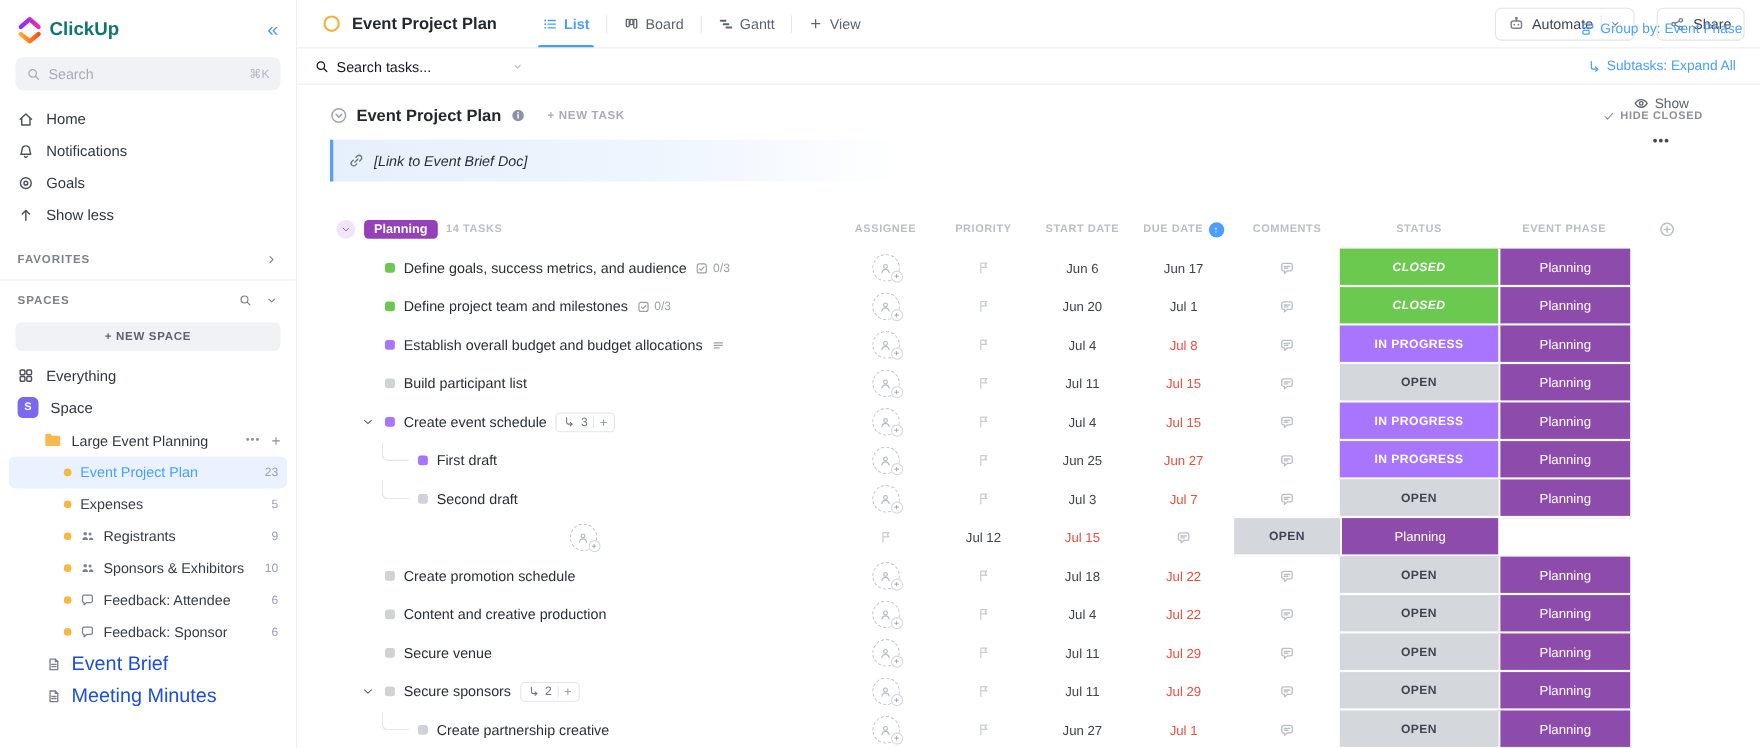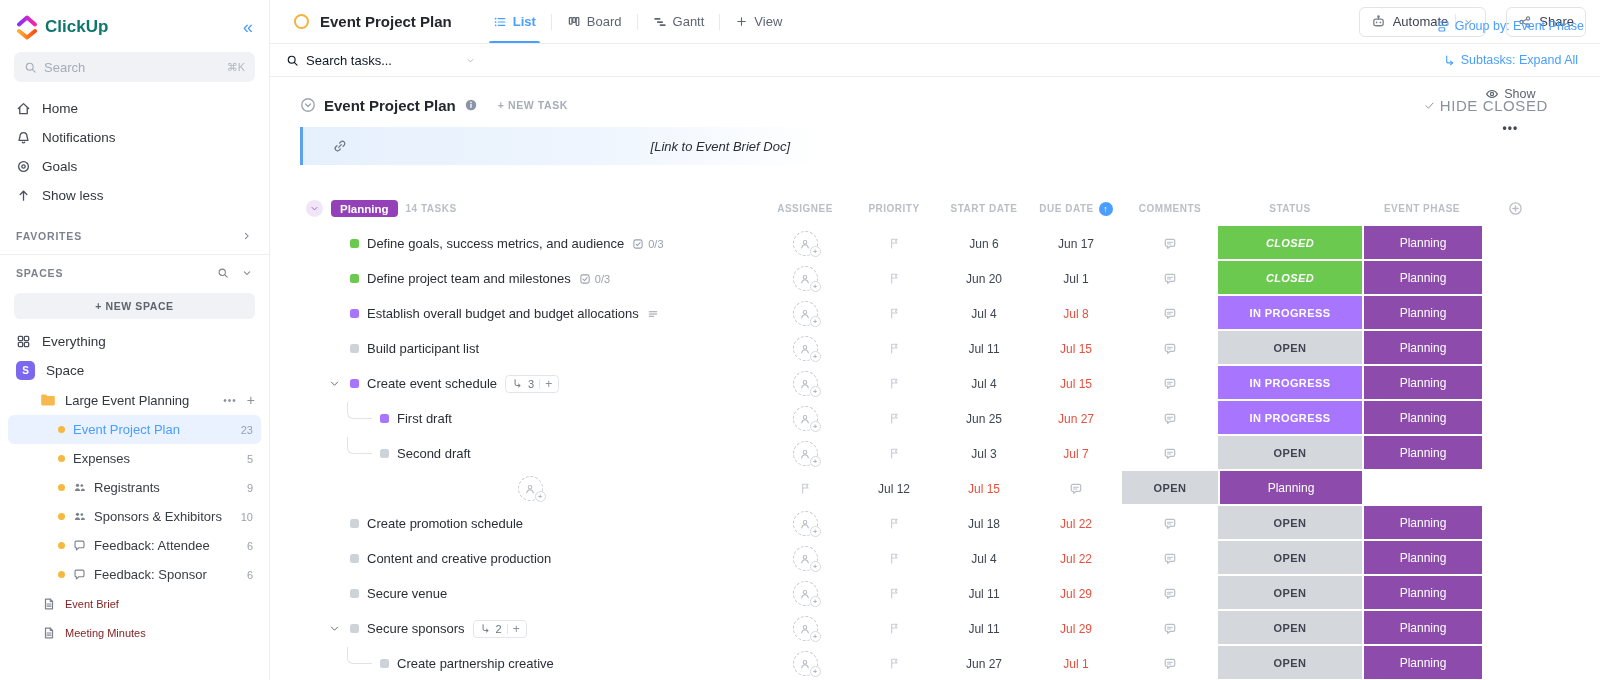--- a/index.html
+++ b/index.html
@@ -25,21 +25,21 @@
   .sb-sec .sec-icons{margin-left:auto;display:flex;gap:12px;color:#7c828d;align-items:center;}
   .sb-div{height:1px;background:#eceef2;}
   .new-space{margin:2px 14px 8px;height:26px;background:#f1f2f5;border-radius:6px;display:flex;align-items:center;justify-content:center;font-size:10.5px;font-weight:700;letter-spacing:.6px;color:#5d6470;cursor:pointer;}
   .space-avatar{width:19px;height:19px;border-radius:5px;background:#7b68ee;color:#fff;font-size:10px;font-weight:700;display:flex;align-items:center;justify-content:center;flex:none;}
   .sb-folder{display:flex;align-items:center;gap:9px;height:30px;padding:0 14px 0 40px;font-size:13px;color:#32363e;cursor:pointer;}
   .sb-folder .f-actions{margin-left:auto;display:flex;gap:10px;color:#8a909c;align-items:center;font-size:14px;}
   .sb-list{display:flex;align-items:center;gap:8px;height:29px;margin:0 8px;padding:0 8px 0 50px;font-size:13px;color:#383c44;border-radius:6px;cursor:pointer;}
   .sb-list.active{background:#e9f2fe;color:var(--blue);}
   .dot{width:7px;height:7px;border-radius:50%;background:#f5b940;flex:none;}
   .count{margin-left:auto;font-size:11px;color:#9aa0ab;}
-  .sb-doc{display:flex;align-items:center;gap:9px;height:29px;padding:0 16px 0 42px;font-size:11px;color:#7f1d1d;cursor:pointer;}
+  .sb-doc{display:flex;align-items:center;gap:9px;height:29px;padding:0 16px 0 42px;font-size:18px;color:#1d4ed8;cursor:pointer;}
   .sb-doc .ic,.sb-list .ic{color:#7c828d;}
   .lbl{white-space:nowrap;overflow:hidden;text-overflow:ellipsis;}
 
   
   .main{flex:1;display:flex;flex-direction:column;min-width:0;}
   .topbar{height:44px;flex:none;border-bottom:1px solid #eceef2;display:flex;align-items:center;padding:0 14px 0 24px;}
   .doc-ring{width:15px;height:15px;border:2.5px solid #f3b23e;border-radius:50%;flex:none;}
   .tb-title{font-size:15px;font-weight:700;color:#24272e;margin:0 26px 0 11px;white-space:nowrap;}
   .tabs{display:flex;align-items:stretch;height:100%;}
   .tab{display:flex;align-items:center;gap:6px;padding:0 15px;font-size:13px;color:#5d6470;position:relative;cursor:pointer;}
@@ -58,22 +58,22 @@
   .tb-item{display:flex;align-items:center;gap:5px;font-size:12.5px;color:#5d6470;cursor:pointer;white-space:nowrap;}
   .tb-item.blue{color:var(--blue);}
   .tb-more{font-weight:700;color:#454a54;letter-spacing:1px;font-size:12px;cursor:pointer;}
 
   .content{flex:1;overflow:hidden;padding:14px 0 0 30px;}
   .content-inner{width:1248px;}
   .list-title-row{display:flex;align-items:center;gap:8px;height:28px;}
   .lt-icon{color:#a0a6b1;}
   .lt-title{font-size:15px;font-weight:700;color:#24272e;}
   .new-task{font-size:10.5px;font-weight:700;letter-spacing:.6px;color:#a6acb8;margin-left:12px;cursor:pointer;}
-  .hide-closed{margin-left:auto;display:flex;align-items:center;gap:5px;font-size:15px;font-weight:400;letter-spacing:.6px;color:#8a909c;cursor:pointer;justify-content:center;}
-  .banner{margin-top:8px;width:520px;height:38px;border-left:3px solid #5b9fef;background:linear-gradient(90deg,#e6f0fc 0%,#eef5fe 55%,#ffffff 100%);display:flex;align-items:center;gap:9px;padding:0 30px;justify-content:space-between;}
+  .hide-closed{margin-left:auto;display:flex;align-items:center;gap:5px;font-size:10px;font-weight:700;letter-spacing:.6px;color:#8a909c;cursor:pointer;justify-content:center;}
+  .banner{margin-top:8px;width:520px;height:38px;border-left:3px solid #5b9fef;background:linear-gradient(90deg,#e6f0fc 0%,#eef5fe 55%,#ffffff 100%);display:flex;align-items:center;gap:9px;padding:0 14px;}
   .banner .ic{color:#6b7280;}
   .banner-text{font-size:13px;font-style:italic;color:#2a2e36;}
 
   .grid-cols{display:grid;grid-template-columns:minmax(0,1fr) 90px 88px 92px 92px 96px 144px 120px 66px;align-items:center;}
   .group-header{height:35px;margin-top:26px;}
   .gh-left{display:flex;align-items:center;gap:8px;padding-left:6px;min-width:0;}
   .group-chevron{width:17px;height:17px;border-radius:50%;background:#f1e6f7;color:#8e44ad;display:flex;align-items:center;justify-content:center;flex:none;cursor:pointer;}
   .group-pill{background:var(--pill);color:#fff;font-size:11.5px;font-weight:700;padding:2.5px 9px;border-radius:4px;cursor:pointer;}
   .group-count{font-size:10px;color:#b9bec7;font-weight:700;letter-spacing:.5px;}
   .col-label{font-size:10px;font-weight:700;color:#b9bec7;letter-spacing:.5px;text-align:center;display:flex;align-items:center;justify-content:center;gap:5px;cursor:pointer;}

